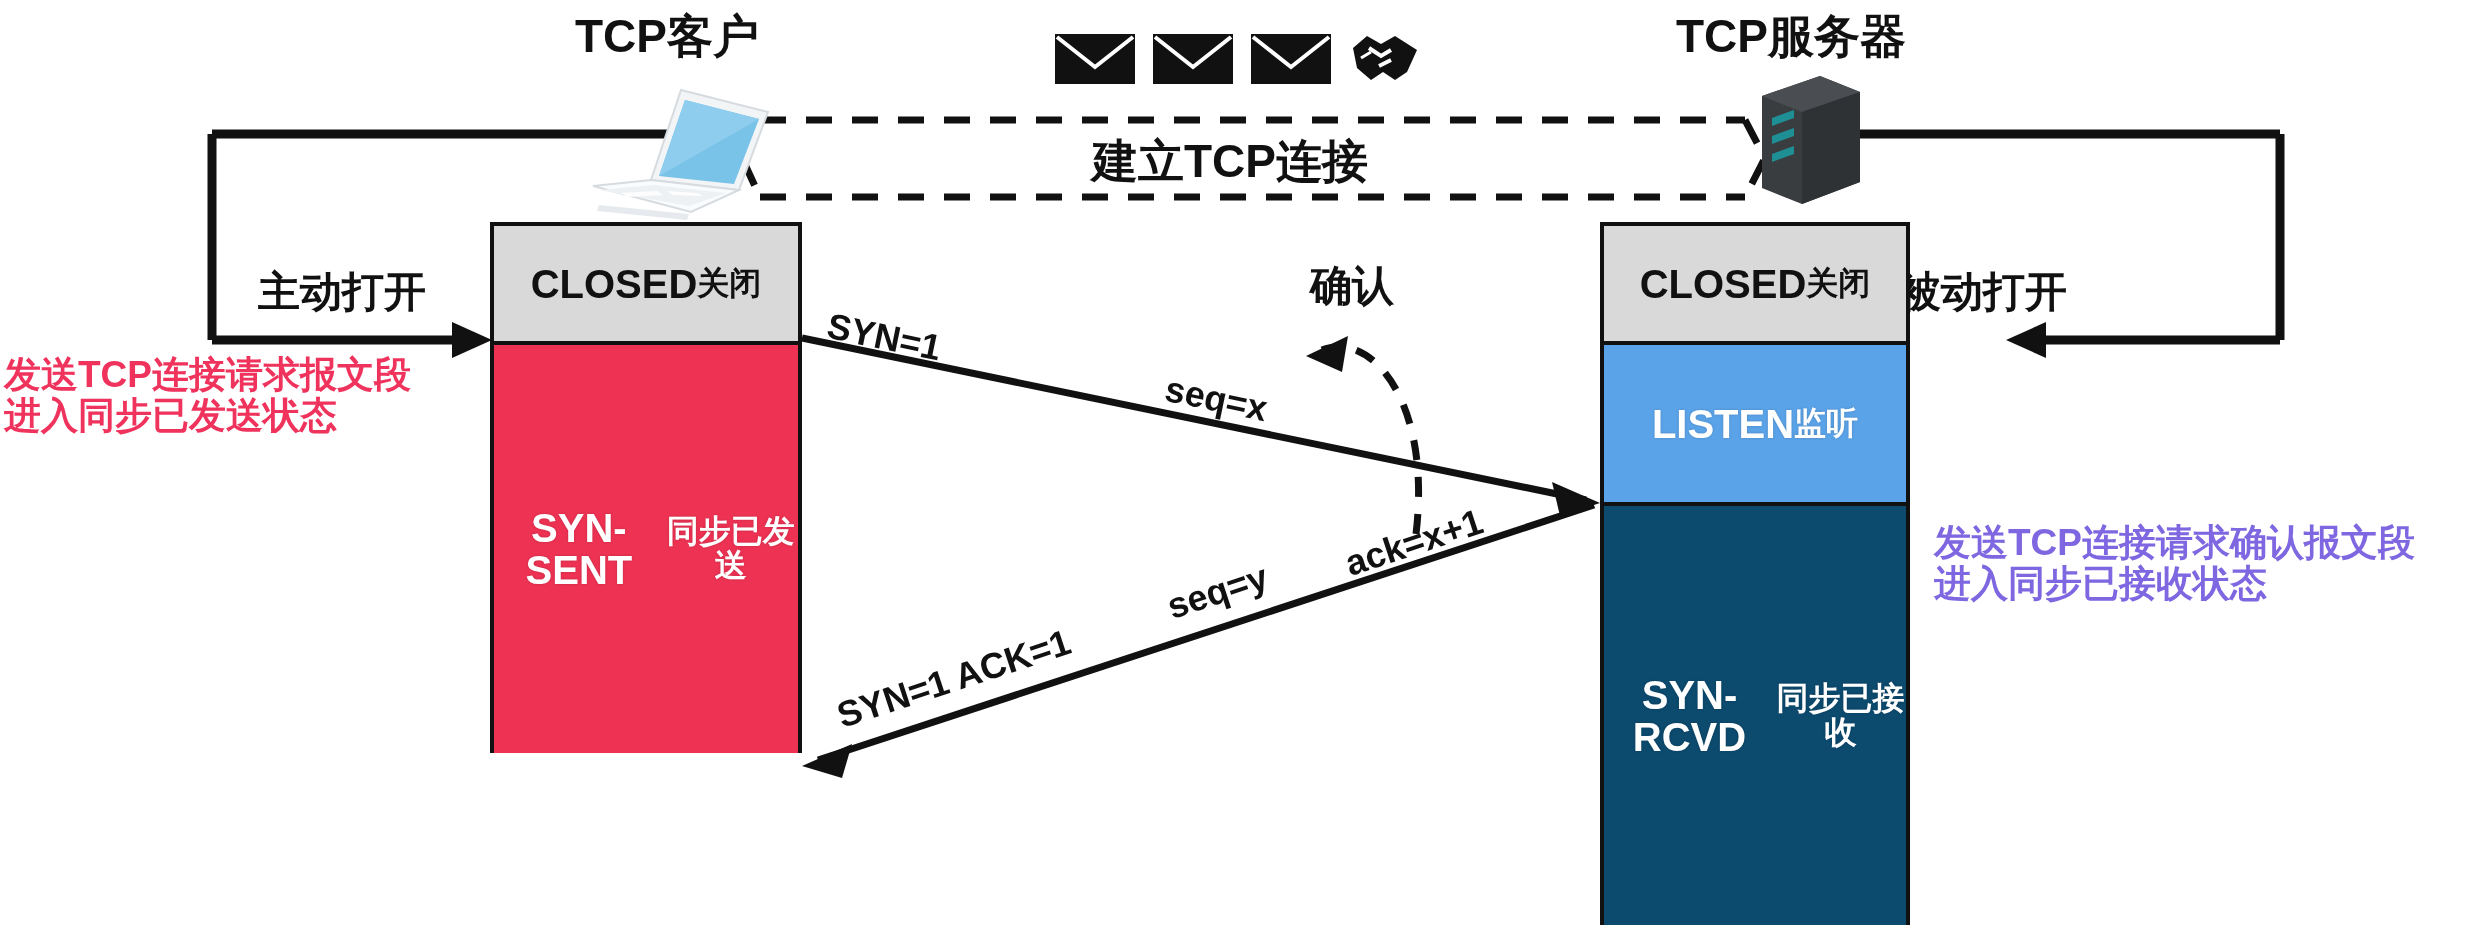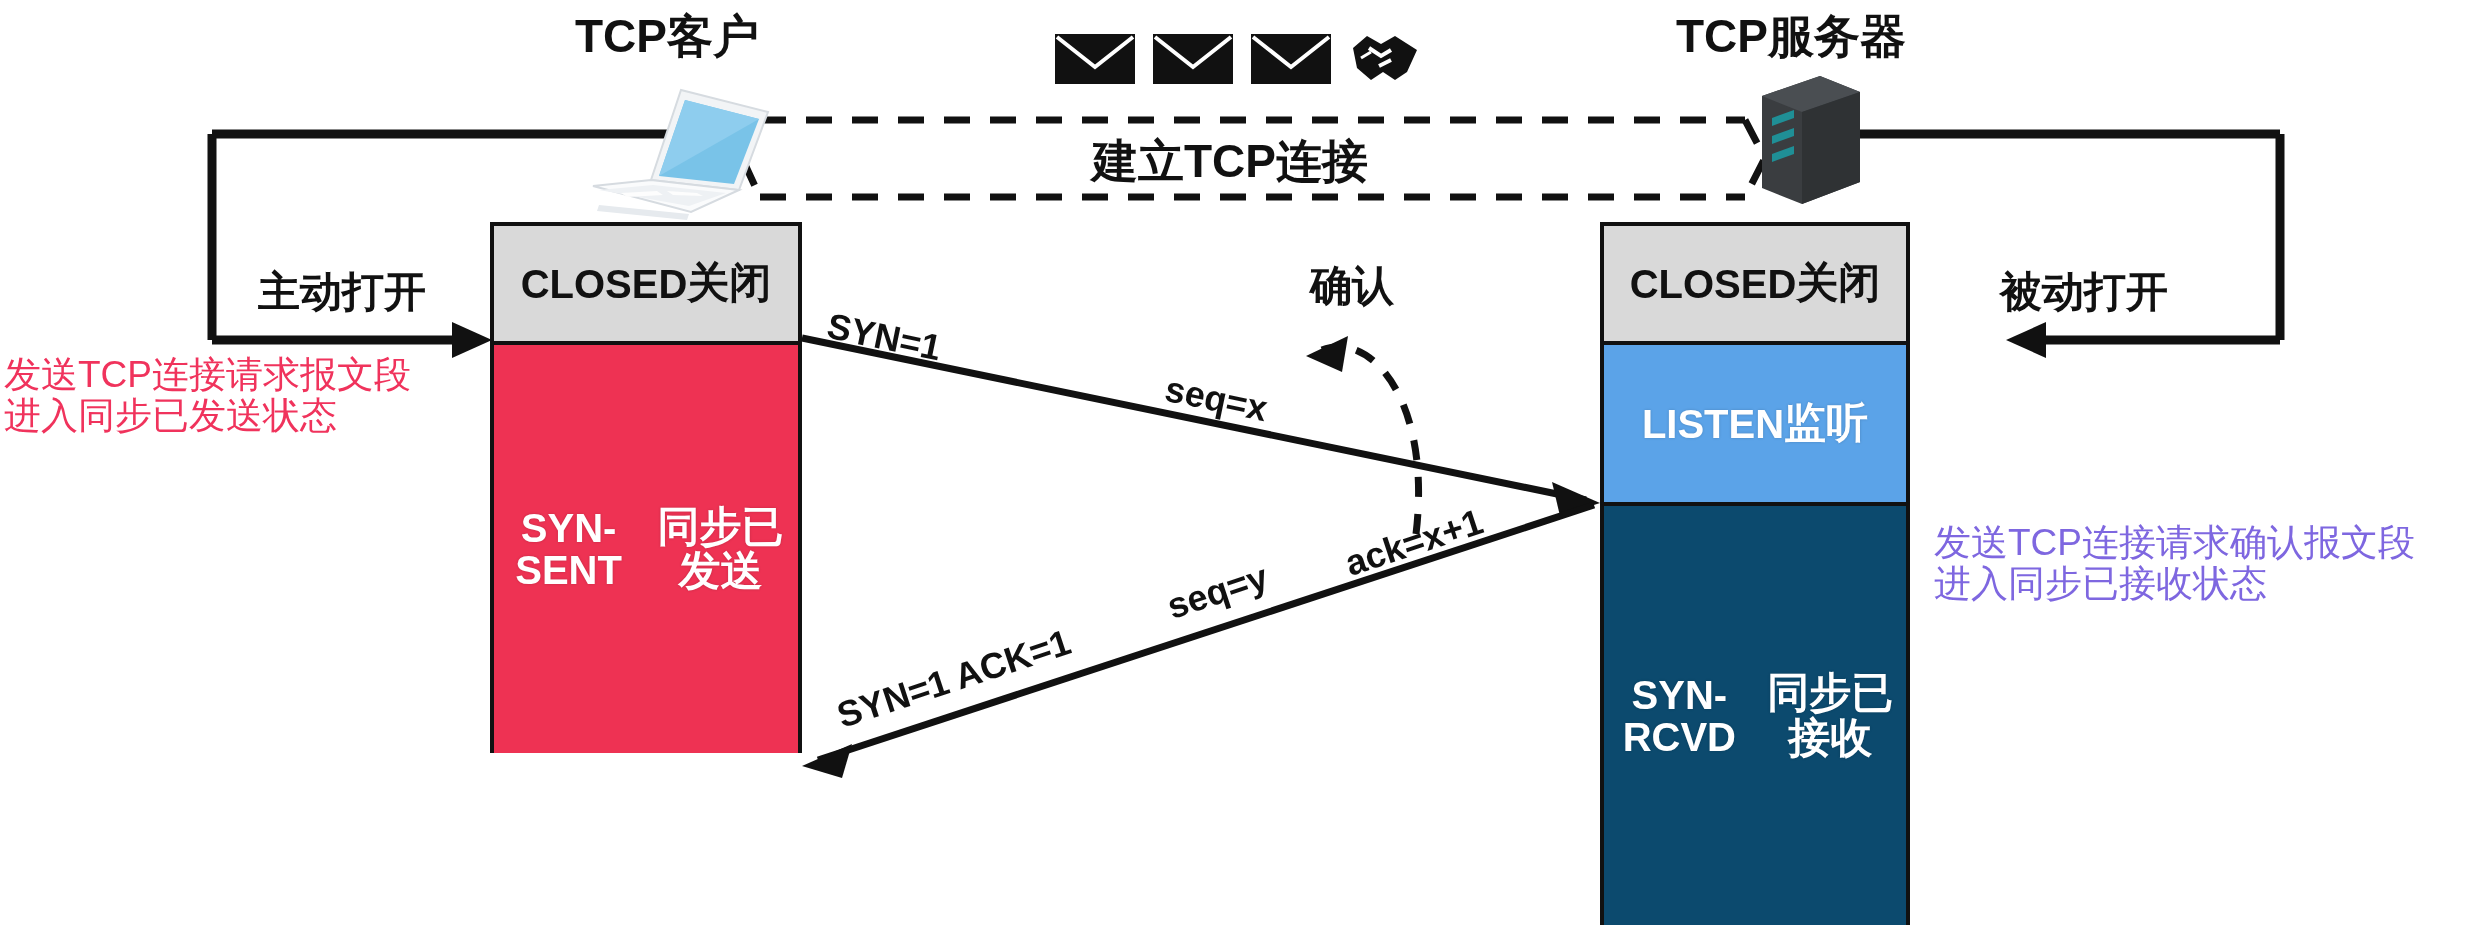--- a/index.html
+++ b/index.html
@@ -17,30 +17,30 @@
   
   .statebox{
     border:4px solid #111;box-sizing:border-box;
   }
   .band{
     box-sizing:border-box;display:flex;flex-direction:row;
     align-items:center;justify-content:center;line-height:1.05;
     font-weight:bold;text-align:center;
   }
   .band .en{font-size:40px;}
-  .band .cn{font-size:42px;}
+  .band .cn{font-size:32px;}
   .band.closed{color:#111;}
   .band.onfill{color:#fff;text-shadow:0 0 3px rgba(0,0,0,.18);}
   .divider{height:4px;background:#111;width:100%;}
 
   
   .open-label{font-size:42px;font-weight:bold;color:#111;white-space:nowrap;}
 
   
-  .annot{font-size:37px;font-weight:normal;line-height:1.12;white-space:nowrap;}
+  .annot{font-size:37px;font-weight:bold;line-height:1.12;white-space:nowrap;}
   .annot.red{color:#F0335C;}
   .annot.purple{color:#7E67E0;}
 
   
   .banner-text{font-size:46px;font-weight:bold;color:#111;white-space:nowrap;}
 
   
   .seg{font-size:36px;font-weight:bold;color:#111;white-space:nowrap;}
   .confirm{font-size:42px;font-weight:bold;color:#111;white-space:nowrap;}
 
@@ -139,21 +139,21 @@
       <path d="M6,20 L20,8 L34,16 L48,8 L70,22 L60,44 L48,52 L36,44 L24,52 L10,40 Z" fill="#111"></path>
       <path d="M22,20 L34,28 L44,22" fill="none" stroke="#fff" stroke-width="4"></path>
       <path d="M32,38 L44,32" fill="none" stroke="#fff" stroke-width="4"></path>
       <path d="M14,30 L24,24" fill="none" stroke="#fff" stroke-width="3"></path>
     </svg>
   </div>
 
   <div class="abs banner-text" style="left:1092px;top:131px;">建立TCP连接</div>
 
   <div class="abs open-label" style="left:258px;top:264px;">主动打开</div>
-  <div class="abs open-label" style="left:2000px;top:264px;text-align:center;">被动打开</div>
+  <div class="abs open-label" style="left:1899px;top:264px;text-align:center;">被动打开</div>
 
   <div class="abs statebox" style="left:490px;top:222px;width:312px;height:531px;">
     <div class="band closed" style="height:115px;background:#D9D9D9;">
       <div class="en">CLOSED</div>
       <div class="cn">关闭</div>
     </div>
     <div class="divider"></div>
     <div class="band onfill" style="height:408px;background:#EE3253;">
       <div class="en">SYN-SENT</div>
       <div class="cn">同步已发送</div>

